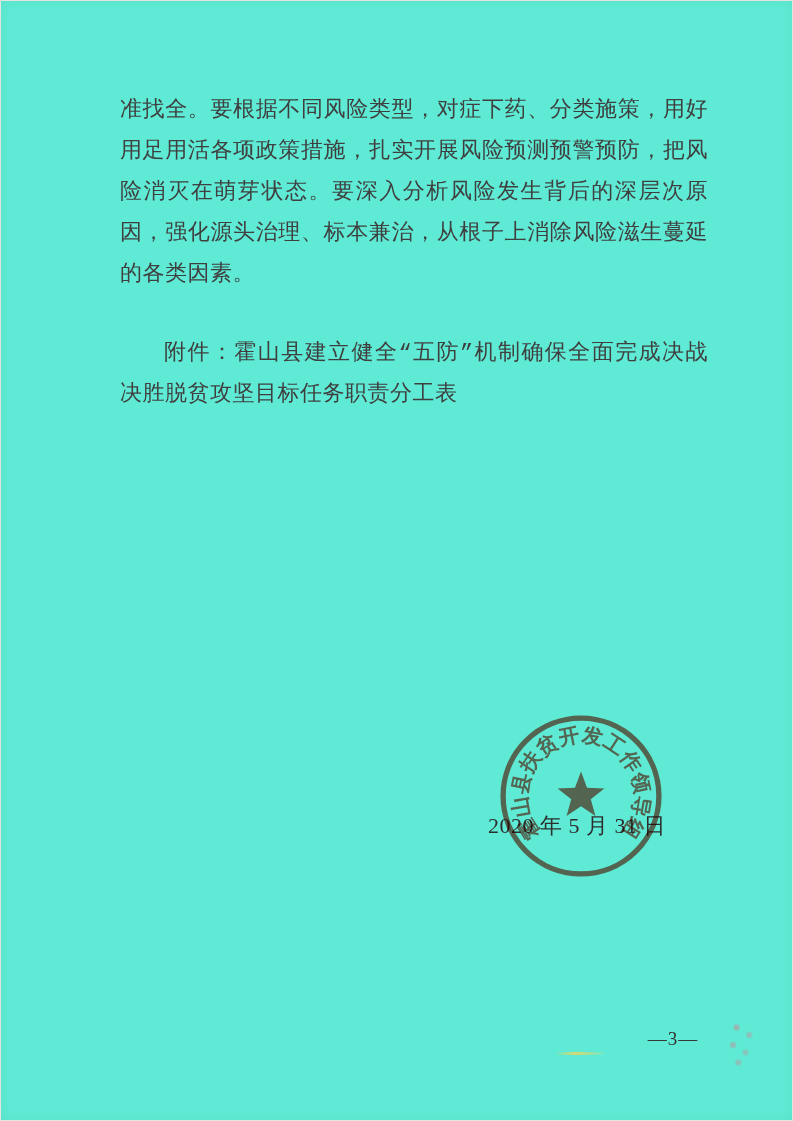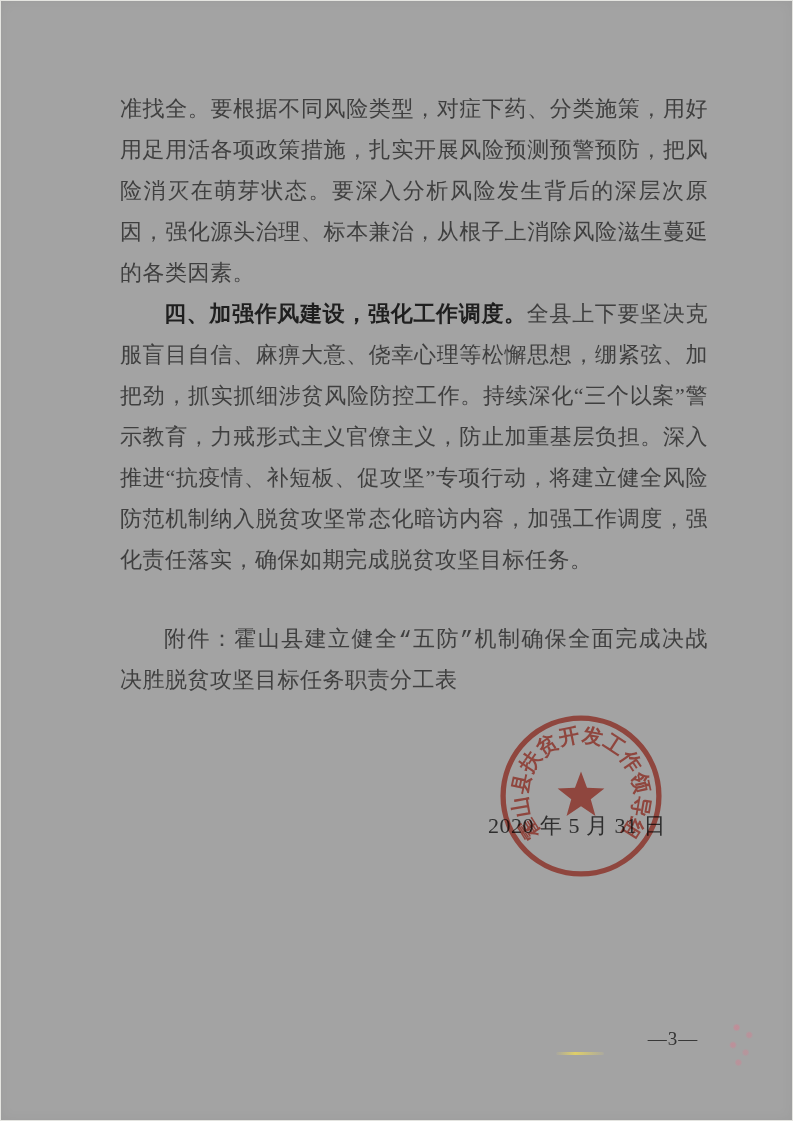--- a/index.html
+++ b/index.html
@@ -5,21 +5,21 @@
   html, body {
     margin: 0;
     padding: 0;
     background: #f4f4f2;
   }
   .page {
     position: relative;
     width: 793px;
     height: 1121px;
     margin: 0 auto;
-    background: #a3a3a3;
+    background: #5eead4;
     box-shadow: inset 0 0 0 1px #e4e4e0, inset 0 0 14px rgba(0,0,0,0.05);
     overflow: hidden;
     font-family: "Liberation Serif", "DejaVu Serif", serif;
   }
   .text-block {
     position: absolute;
     left: 120px;
     top: 88px;
     width: 588px;
     font-size: 22px;
@@ -106,21 +106,20 @@
       radial-gradient(circle at 40% 85%, rgba(224,118,140,0.35) 2px, transparent 4px);
   }
 </style>
 </head>
 <body>
 
 <div class="page">
 
   <div class="text-block">
     <p class="para no-indent">准找全。要根据不同风险类型，对症下药、分类施策，用好用足用活各项政策措施，扎实开展风险预测预警预防，把风险消灭在萌芽状态。要深入分析风险发生背后的深层次原因，强化源头治理、标本兼治，从根子上消除风险滋生蔓延的各类因素。</p>
-    <p class="para"><span class="section-heading">四、加强作风建设，强化工作调度。</span><span>全县上下要坚决克服盲目自信、麻痹大意、侥幸心理等松懈思想，绷紧弦、加把劲，抓实抓细涉贫风险防控工作。持续深化“三个以案”警示教育，力戒形式主义官僚主义，防止加重基层负担。深入推进“抗疫情、补短板、促攻坚”专项行动，将建立健全风险防范机制纳入脱贫攻坚常态化暗访内容，加强工作调度，强化责任落实，确保如期完成脱贫攻坚目标任务。</span></p>
     <p class="para attachment">附件：霍山县建立健全“五防”机制确保全面完成决战决胜脱贫攻坚目标任务职责分工表</p>
   </div>
 
   <div class="date-line">2020 年 5 月 31 日</div>
 
   <svg class="seal" viewBox="0 0 200 200" xmlns="http://www.w3.org/2000/svg">
     <defs>
       <path id="seal-arc" d="M 53.3,146.7 A 66,66 0 1 1 146.7,146.7" fill="none"></path>
     </defs>
     <circle cx="100" cy="100" r="95" fill="none" stroke-width="6.5" stroke="#d94c3d"></circle>

